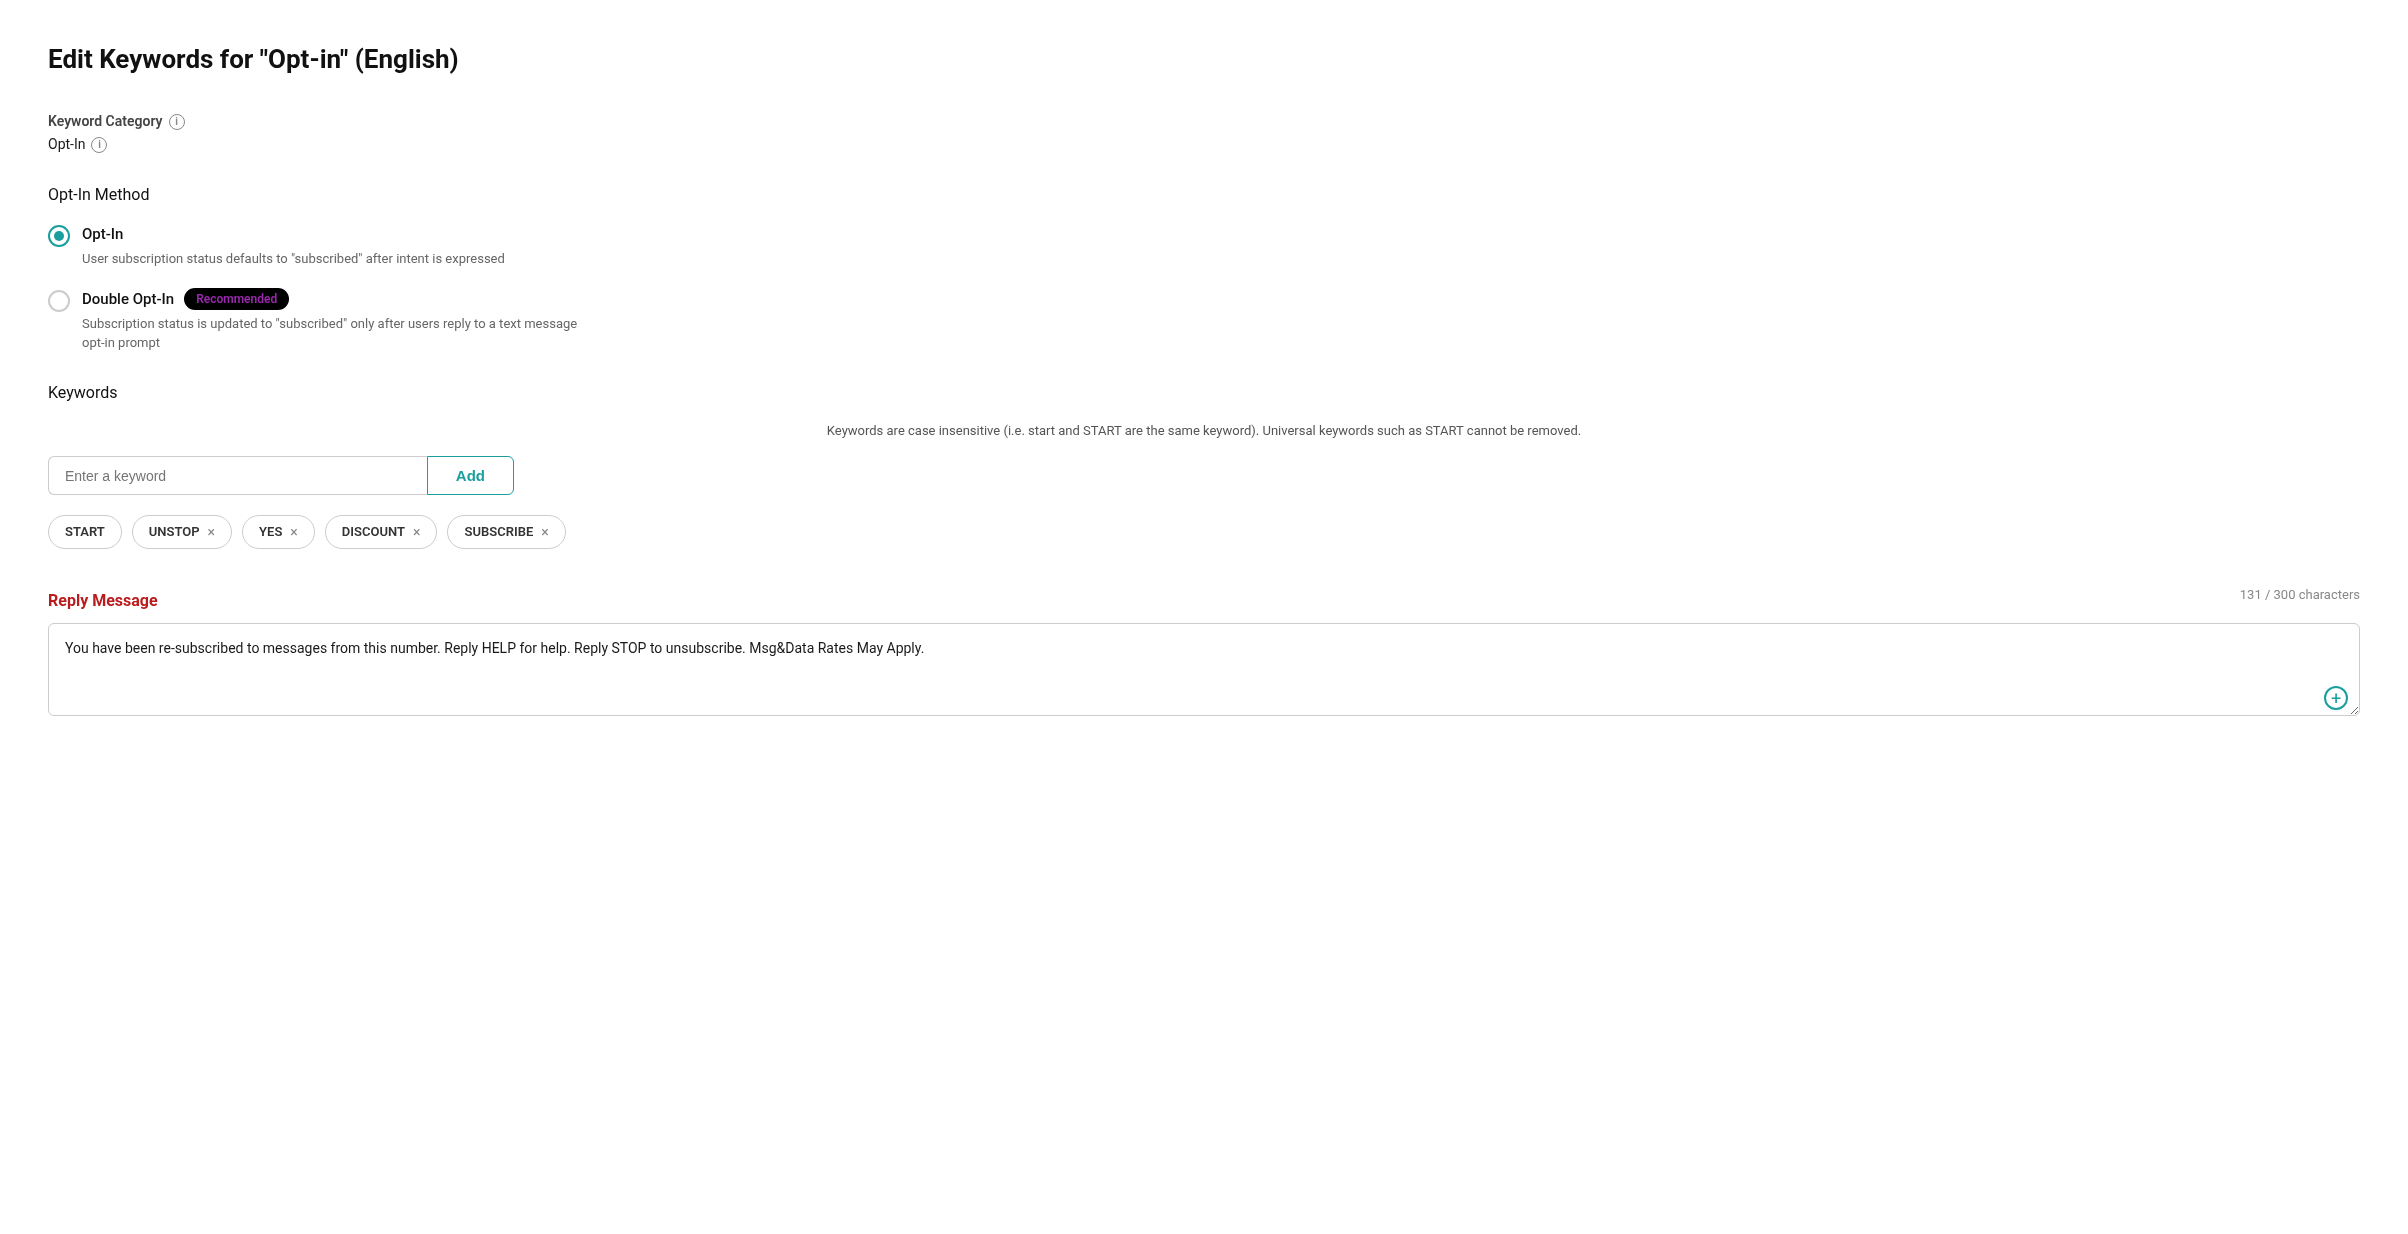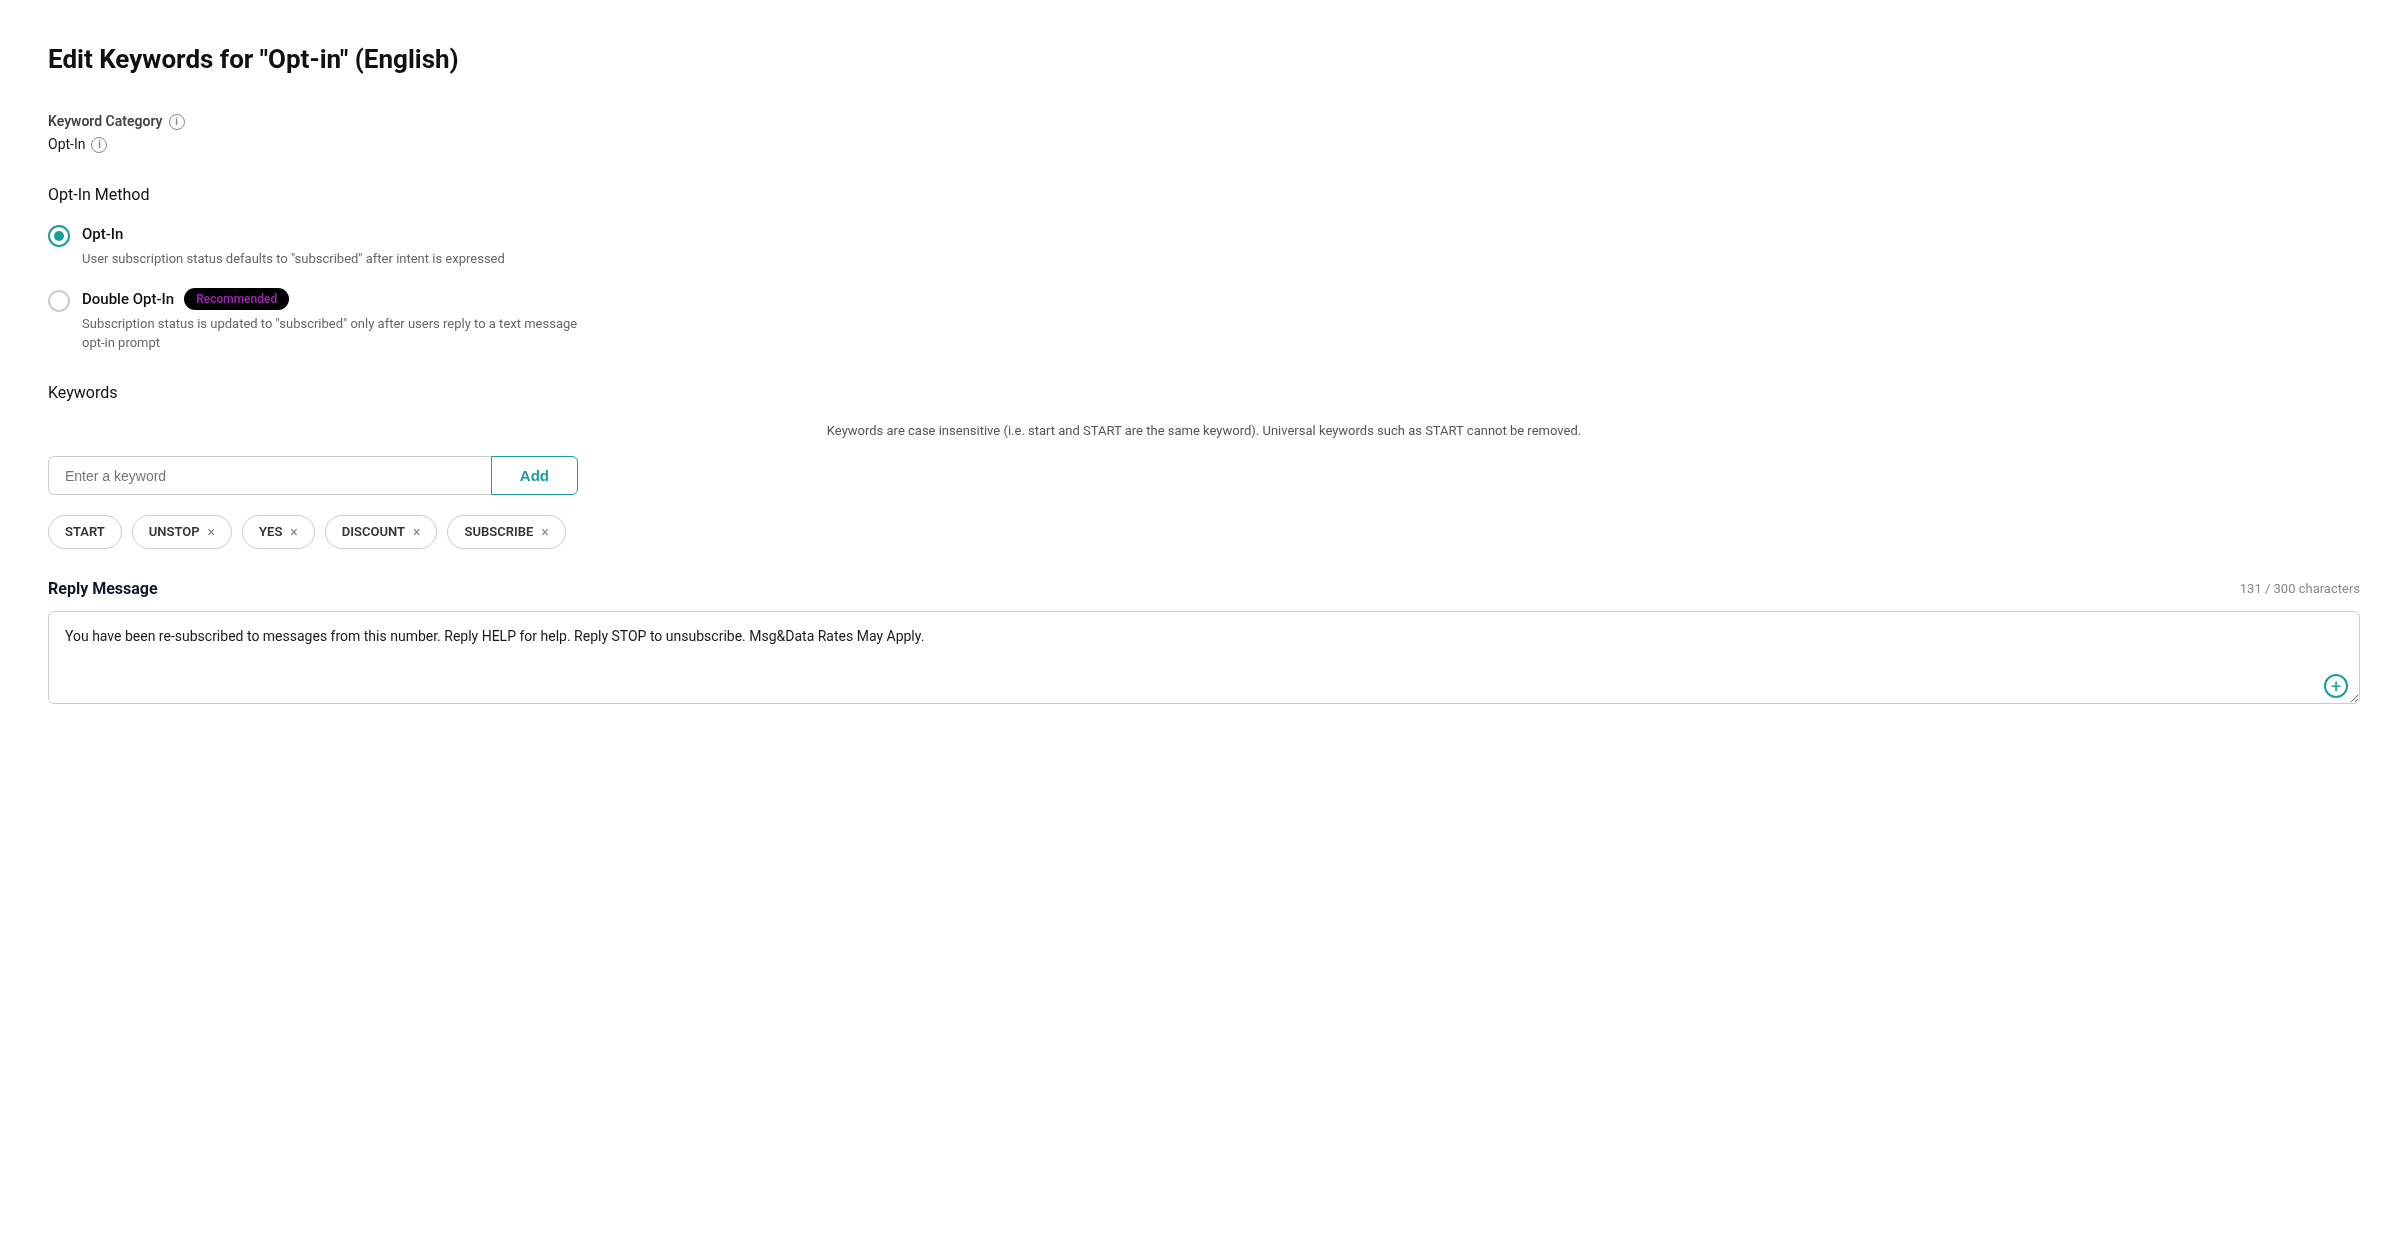--- a/index.html
+++ b/index.html
@@ -147,21 +147,21 @@
       font-size: 13px;
       color: #555555;
       margin-bottom: 16px;
       text-align: center;
     }
 
     .keyword-input-row {
       display: flex;
       gap: 0;
       margin-bottom: 20px;
-      width: 530px;
+      width: 466px;
     }
 
     .keyword-input {
       flex: 1;
       padding: 10px 16px;
       font-size: 14px;
       border: 1.5px solid #cccccc;
       border-right: none;
       border-radius: 6px 0 0 6px;
       outline: none;
@@ -214,21 +214,22 @@
     .reply-header {
       display: flex;
       align-items: center;
       justify-content: space-between;
       margin-bottom: 10px;
     }
 
     .reply-label {
       font-size: 16px;
       font-weight: 700;
-      color: #0f172a;
+      color: #b91c1c;
+      margin-top: 12px;
     }
 
     .char-count {
       font-size: 13px;
       color: #888888;
     }
 
     .reply-textarea {
       width: 100%;
       padding: 14px 16px;

